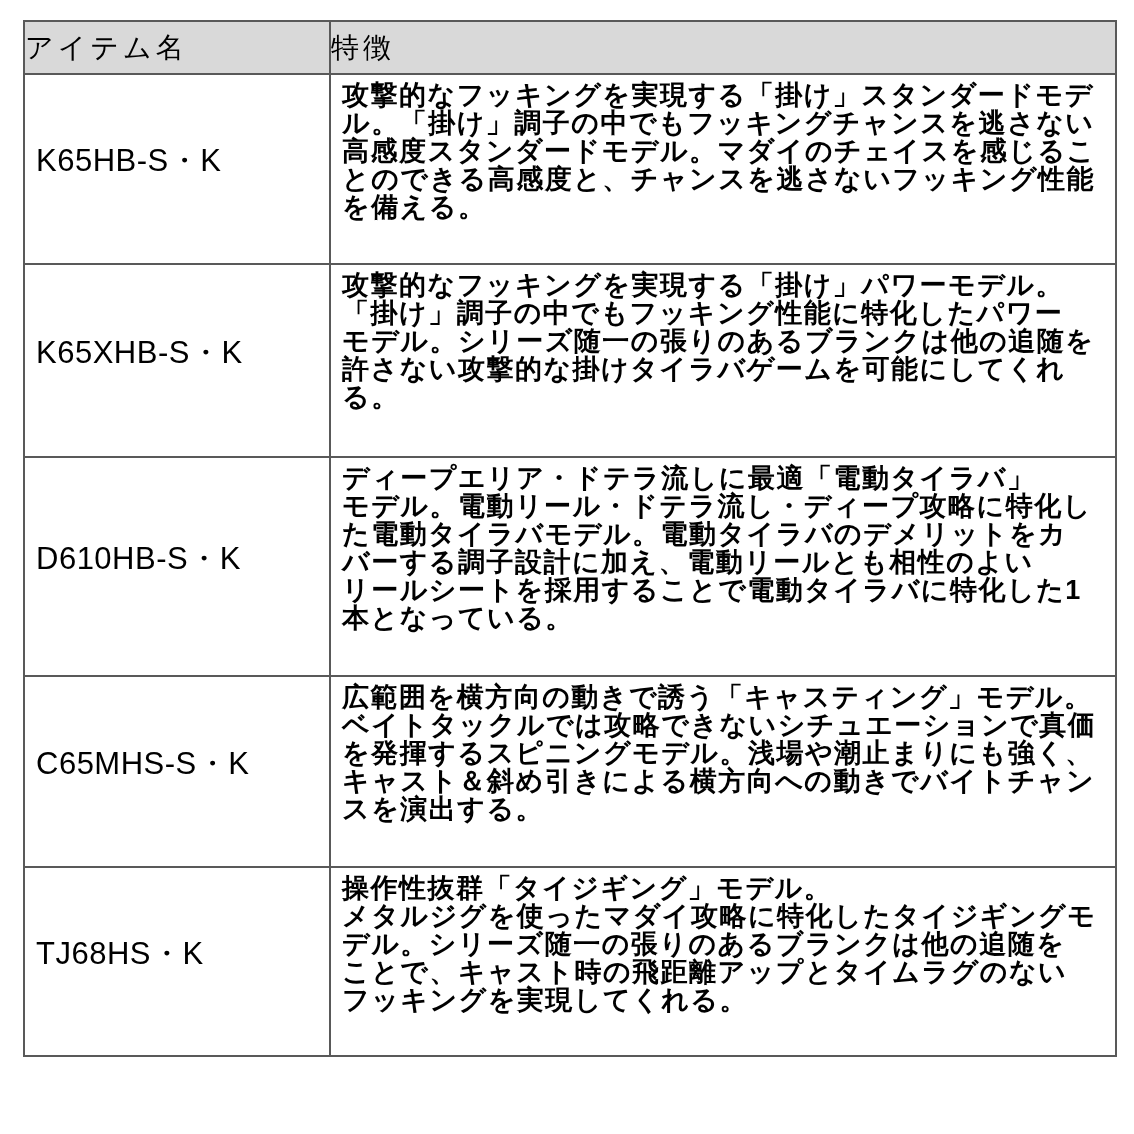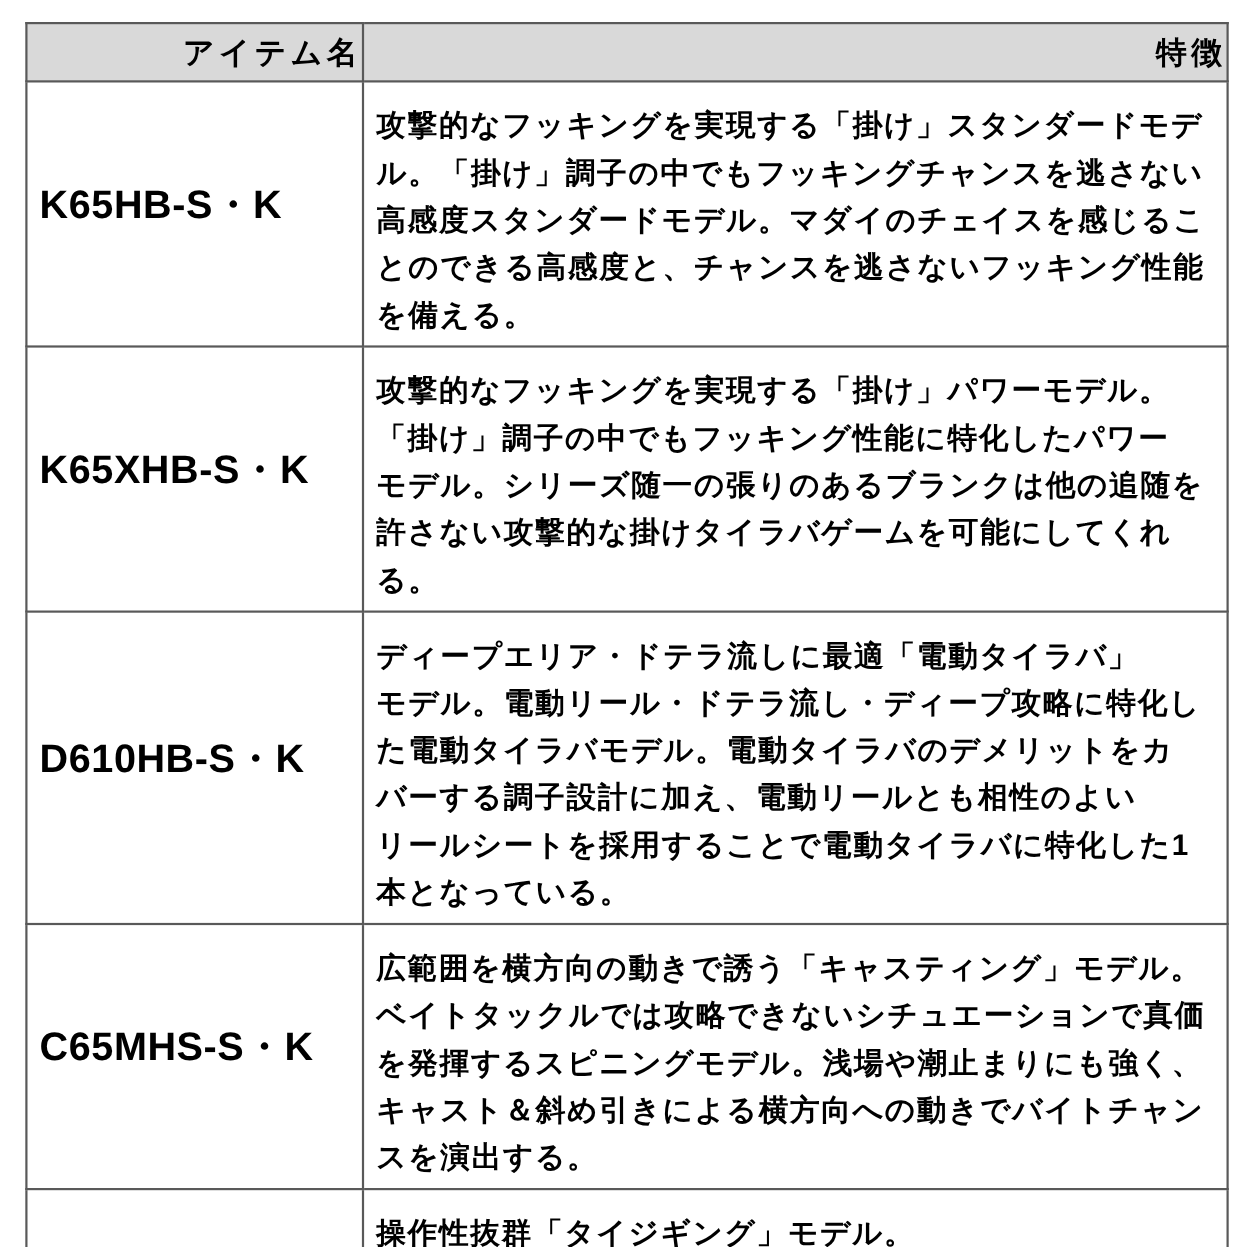--- a/index.html
+++ b/index.html
@@ -30,41 +30,41 @@
     width: 1094px;
   }
   th, td {
     border: 2px solid #595959;
     box-sizing: border-box;
   }
   th {
     background: #d9d9d9;
     height: 53px;
     font-size: 28px;
-    font-weight: 700;
+    font-weight: 400;
     letter-spacing: 4px;
-    text-align: right;
+    text-align: left;
     padding: 0;
     margin-left: 32px;
   }
   th.col-name { width: 306px; }
   td.name {
-    font-size: 36px;
-    font-weight: 700;
+    font-size: 31px;
+    font-weight: 400;
     vertical-align: middle;
     padding: 0 0 16px 11px;
     letter-spacing: 0.5px;
   }
   td.feat {
     font-size: 27px;
     font-weight: 700;
-    line-height: 43px;
+    line-height: 28px;
     letter-spacing: 1.5px;
     vertical-align: top;
-    padding: 18px 6px 6px 11px;
+    padding: 6px 6px 6px 11px;
     white-space: pre-line;
   }
   tr.r1 { height: 190px; }
   tr.r2 { height: 193px; }
   tr.r3 { height: 219px; }
   tr.r4 { height: 191px; }
   tr.r5 { height: 189px; }
 </style>
 </head>
 <body>

